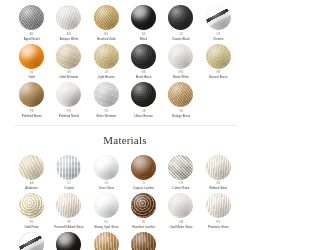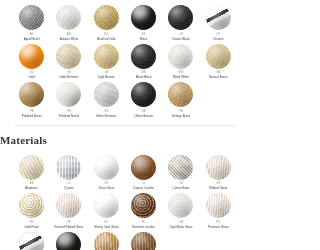--- a/index.html
+++ b/index.html
@@ -65,23 +65,23 @@
   .divider {
     height:1px;
     background:#ececec;
     margin:7px 14px 0 14px;
   }
 
   .heading {
     font-family:"Liberation Serif", serif;
     font-size:11px;
     color:#3a3229;
+    text-align:center;
     margin:8px 0 6px 0;
     letter-spacing:0.2px;
-    font-weight:bold;
   }
 
   .sec-finishes { padding-top:2px; }
 </style>
 </head>
 <body>
 
 <div class="page">
 
   <div class="section sec-finishes">

